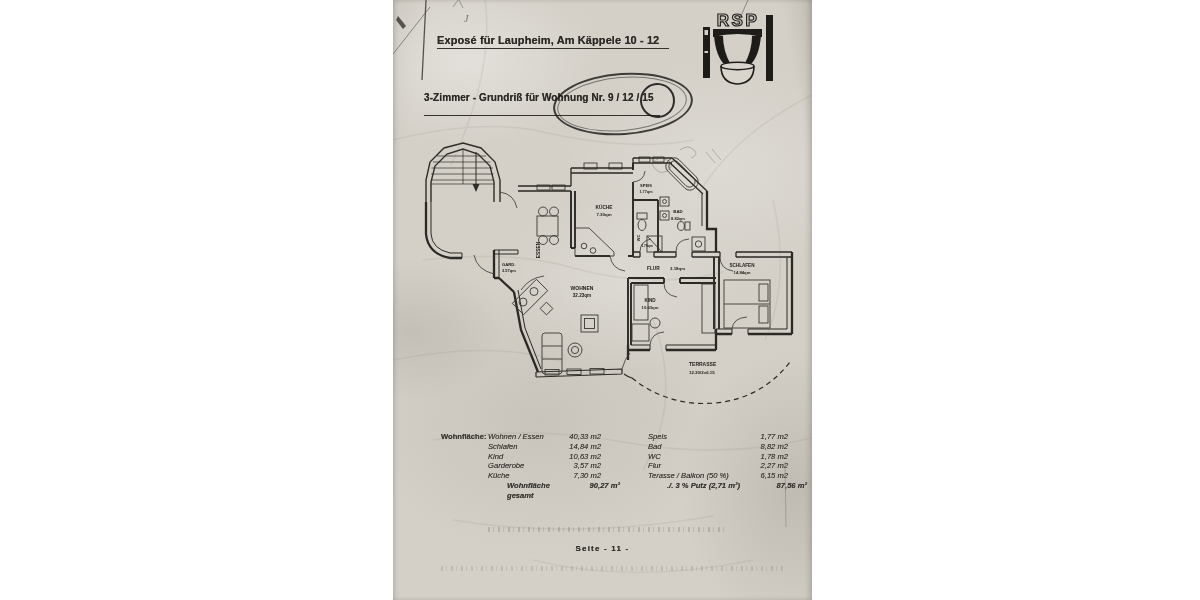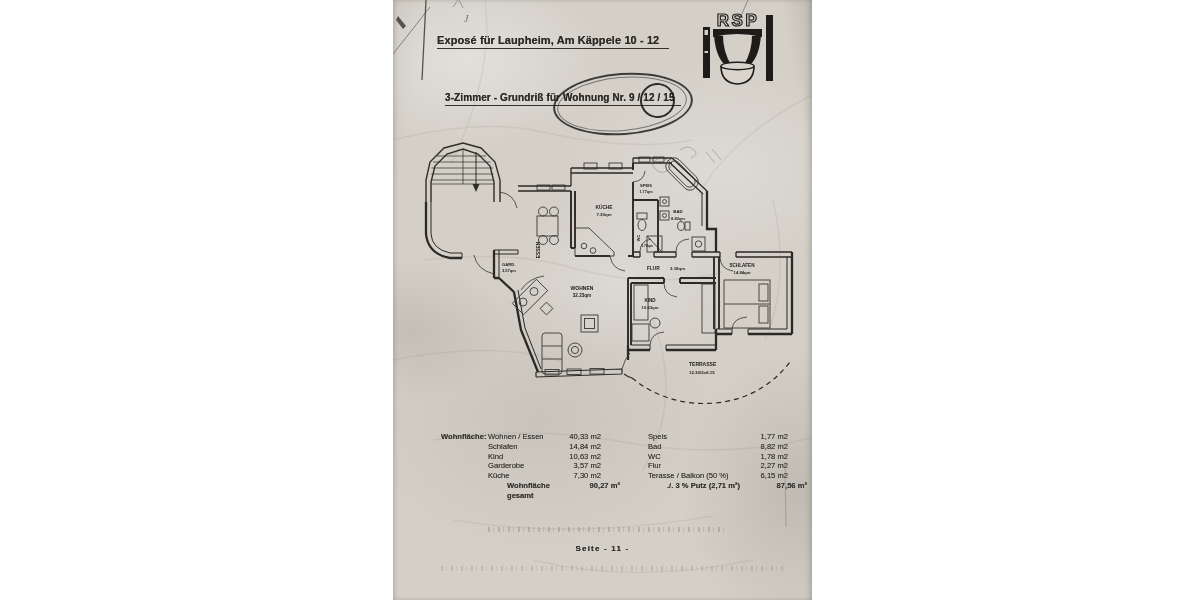--- a/index.html
+++ b/index.html
@@ -15,39 +15,39 @@
       radial-gradient(ellipse 300px 220px at 35% 70%, rgba(115,110,100,.12), transparent 62%),
       radial-gradient(ellipse 190px 240px at 96% 82%, rgba(110,105,95,.20), transparent 60%),
       radial-gradient(ellipse 160px 120px at 4% 55%, rgba(110,105,95,.16), transparent 60%),
       linear-gradient(100deg, rgba(110,105,95,.10) 0%, transparent 7%),
       linear-gradient(-100deg, rgba(95,90,82,.16) 0%, transparent 6%);
     box-shadow: inset 3px 0 5px -2px rgba(60,55,48,.25), inset -4px 0 7px -3px rgba(60,55,48,.33);}
   
   .t1{position:absolute;left:44px;top:34px;font-size:11px;font-weight:bold;color:#2c2a26;
       letter-spacing:.1px;border-bottom:1.5px solid #35322d;padding:0 10px 2px 0;
       text-shadow:0 0 .6px rgba(44,42,38,.85);white-space:nowrap;}
-  .t2{position:absolute;left:52px;top:92px;font-size:10px;font-weight:bold;color:#2c2a26;
-      letter-spacing:.1px;border-bottom:1.4px solid #35322d;padding:0 6px 2px 0;
+  .t2{position:absolute;left:31px;top:92px;font-size:10px;font-weight:bold;color:#2c2a26;
+      letter-spacing:.1px;border-bottom:1.4px solid #35322d;padding:0 6px 12px 0;
       text-shadow:0 0 .6px rgba(44,42,38,.85);white-space:nowrap;}
   
   .ov1{position:absolute;left:160px;top:73px;width:136px;height:58px;border:2.2px solid rgba(28,27,24,.82);
       border-radius:50%;transform:rotate(-4deg);}
   .ov1b{position:absolute;left:164px;top:77px;width:128px;height:52px;border:1.3px solid rgba(28,27,24,.5);
       border-radius:50%;transform:rotate(-5deg);}
   .ov2{position:absolute;left:247px;top:83px;width:31px;height:31px;border:2.7px solid rgba(22,21,19,.88);
       border-radius:50%;transform:rotate(7deg);}
   
   #logo{position:absolute;left:307px;top:3px;width:76px;height:88px;}
   
   #plan{position:absolute;left:25px;top:138px;width:380px;height:280px;}
   
   #tbl{position:absolute;left:48px;top:432px;display:flex;font-size:7.6px;line-height:9.8px;
       color:#35332e;text-shadow:0 0 .4px rgba(53,51,46,.6);}
   #tbl .hd{width:47px;font-weight:bold;}
-  #tbl .col{display:flex;flex-direction:column;}
+  #tbl .col{display:flex;flex-direction:column;font-style:italic;}
   #tbl .row{display:flex;}
   #tbl .c1 .n{width:63px;}  #tbl .c1 .v{width:50px;text-align:right;}
   #tbl .gap{width:28px;}
   #tbl .c2 .n{width:96px;}  #tbl .c2 .v{width:44px;text-align:right;}
   #tbl .row.b{font-weight:bold;margin-left:19px;}
   
   .seite{position:absolute;top:544px;left:0;width:100%;text-align:center;font-size:8px;
       font-weight:bold;letter-spacing:1.2px;color:#2f2d29;text-shadow:0 0 .4px rgba(47,45,41,.7);}
   
   .bleed{position:absolute;height:5px;filter:blur(.7px);

